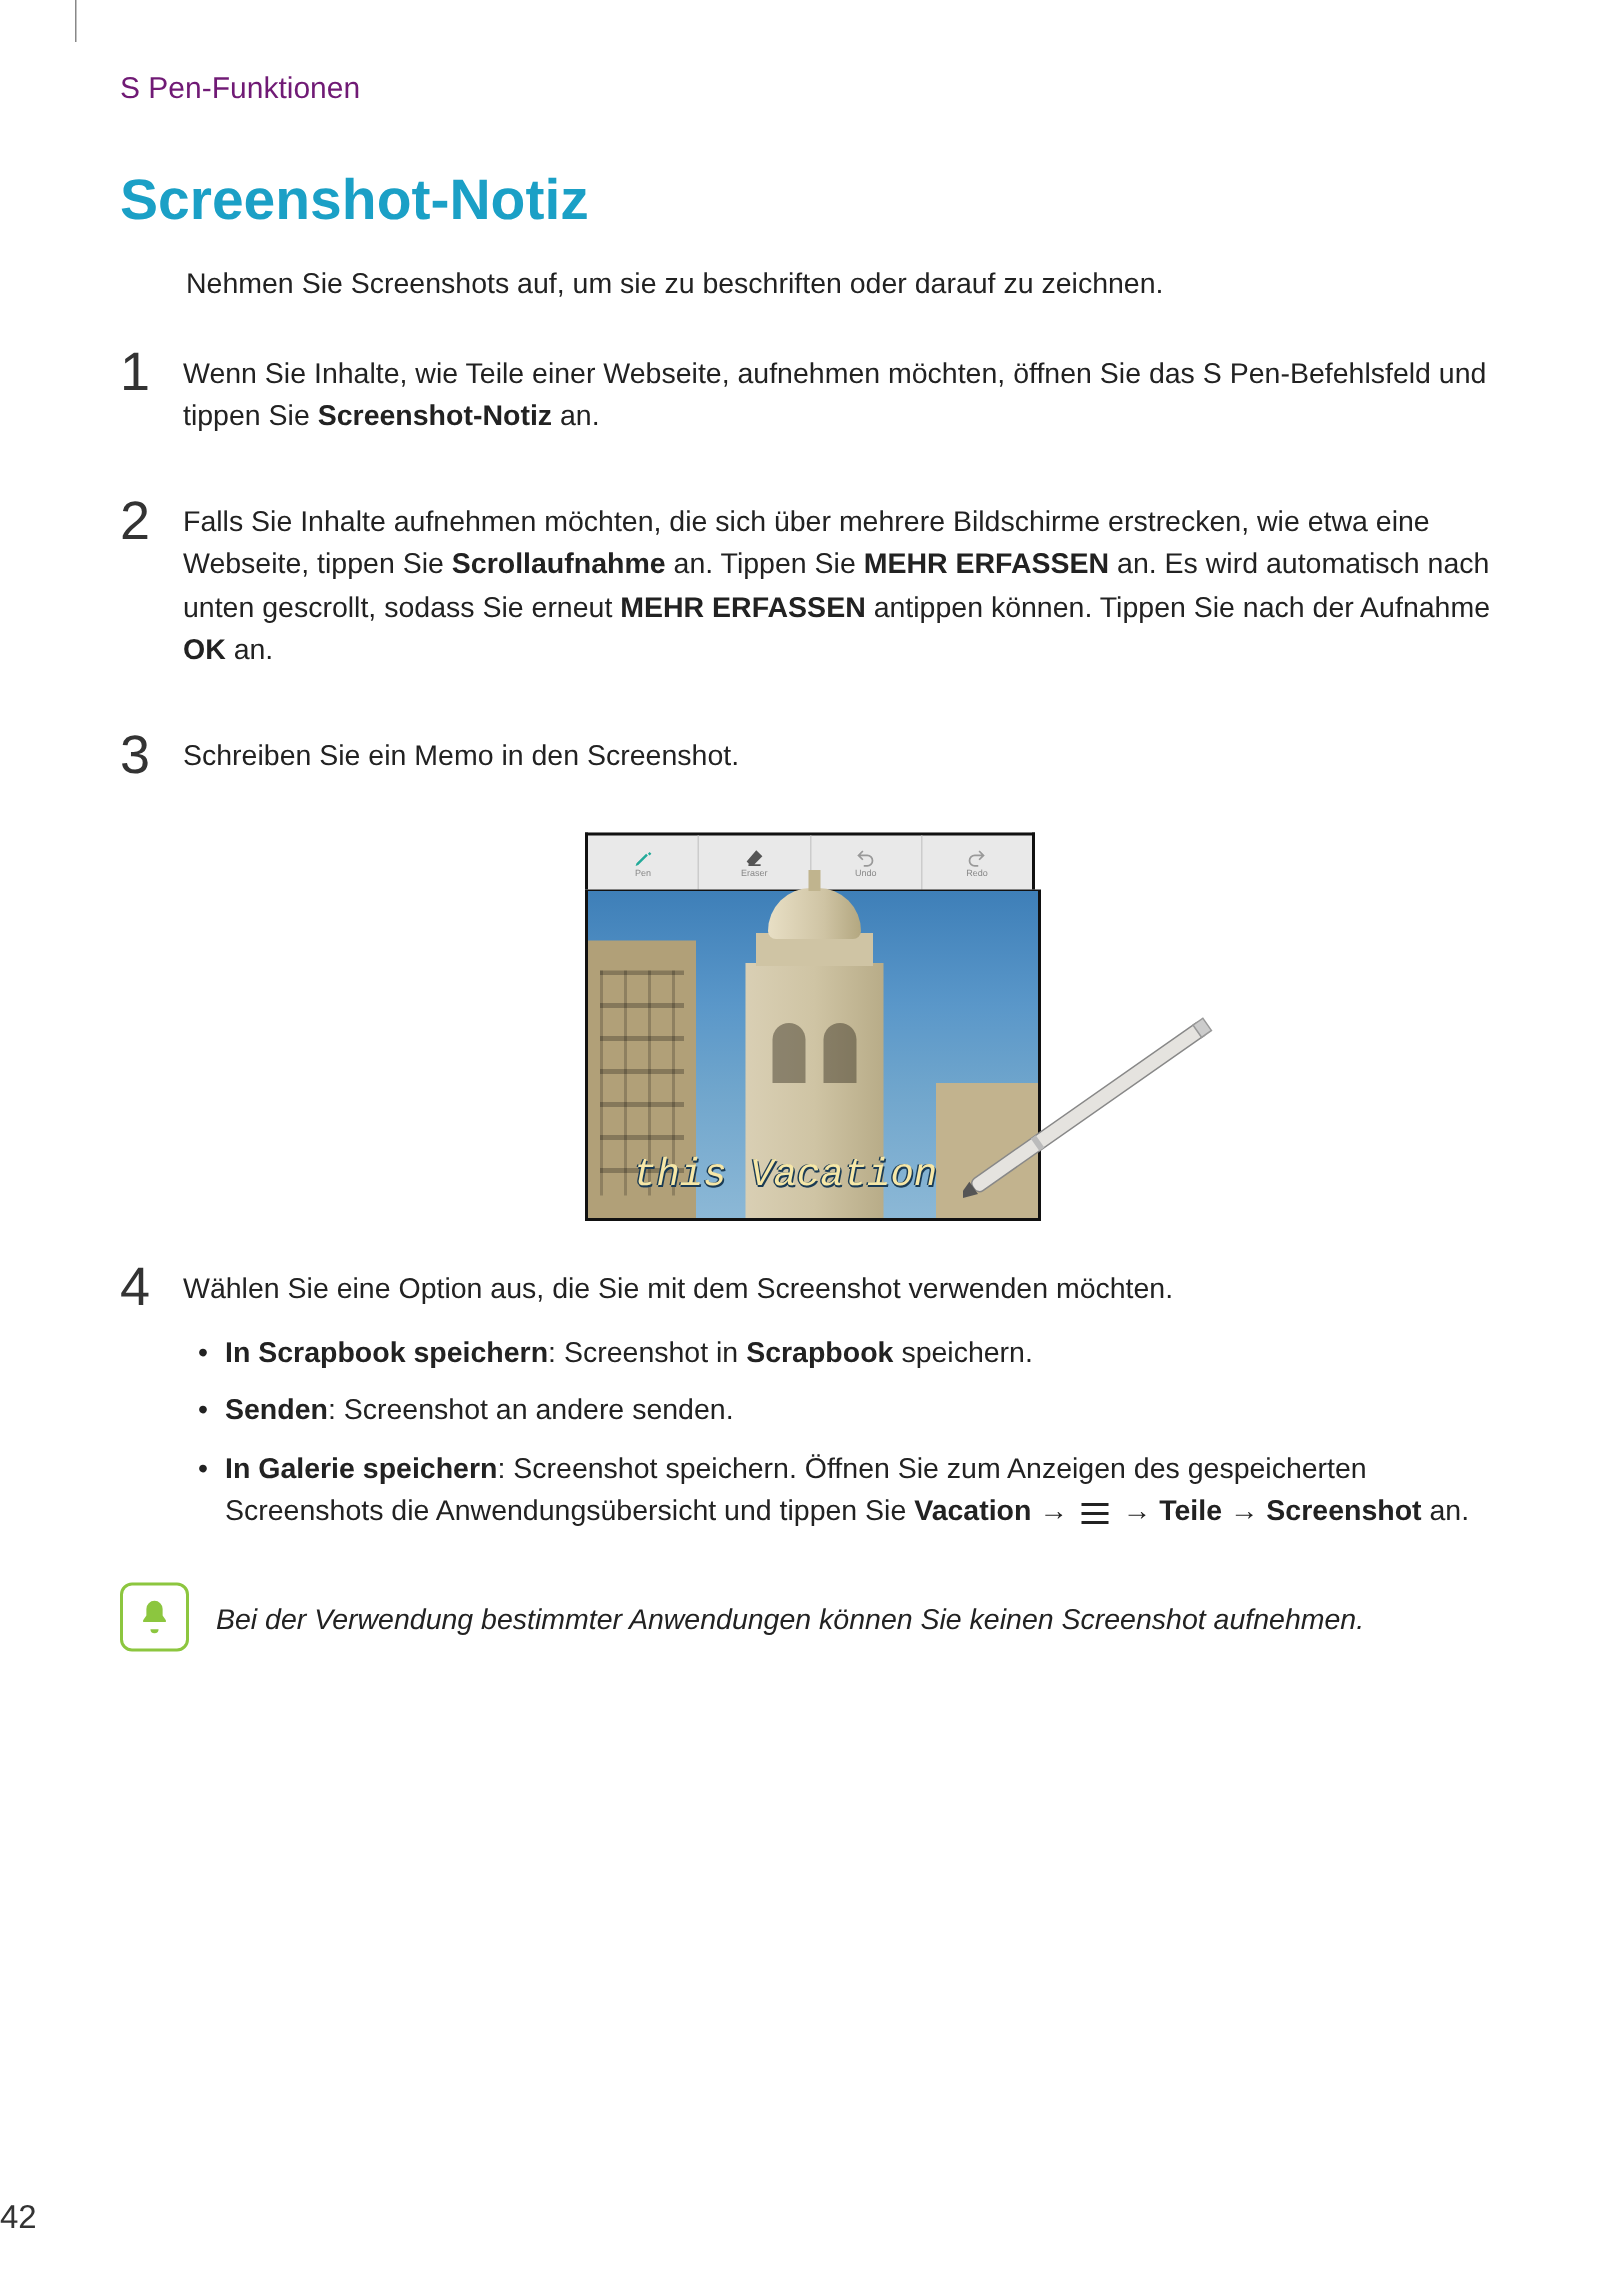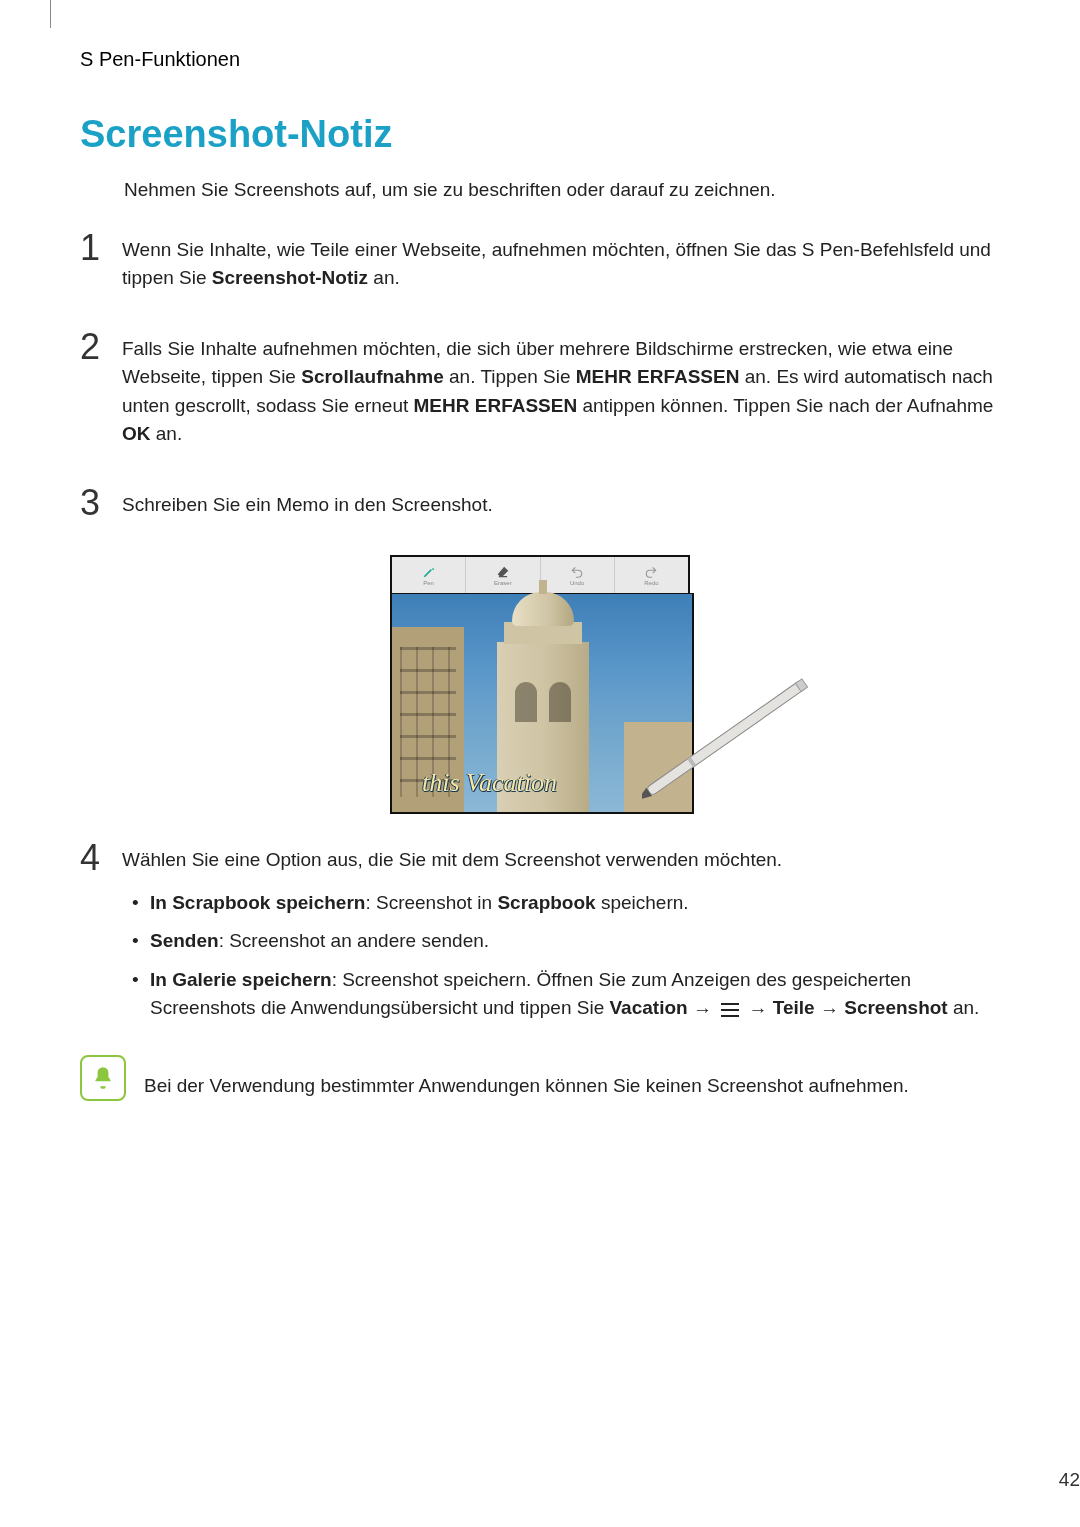--- a/index.html
+++ b/index.html
@@ -19,21 +19,21 @@
     top: 0;
     width: 1px;
     height: 28px;
     background: #888;
   }
   .content {
     padding: 48px 80px 0 80px;
   }
   .section-label {
     font-size: 20px;
-    color: #000000;
+    color: #701a75;
     margin-bottom: 42px;
   }
   h1.title {
     color: #1ba0c6;
     font-size: 38px;
     font-weight: 700;
     margin: 0 0 20px 0;
   }
   .intro {
     font-size: 19px;
@@ -143,21 +143,21 @@
   .dome{
     position:absolute; left:120px; bottom:186px; width:62px; height:34px;
     background: linear-gradient(to right,#e8dfc5 0%, #cfc4a4 60%, #b3a780 100%);
     border-radius: 32px 32px 6px 6px;
   }
   .dome::after{
     content:""; position:absolute; left:27px; top:-12px; width:8px; height:14px; background:#c0b48e;
   }
   .handwriting{
     position:absolute; left:30px; bottom:14px;
-    font-family: Liberation Serif, serif;
+    font-family: Liberation Mono, monospace;
     font-size:26px; color:#f6e7a7; 
     text-shadow: 1px 1px 0 #1a3b55, -1px 0 0 #1a3b55, 0 1px 0 #1a3b55;
     font-style:italic;
     white-space:nowrap;
   }
   .pen-svg{
     position:absolute; right:-130px; bottom:6px;
   }
   .options-list {
     margin: 4px 0 0 0;
@@ -176,42 +176,43 @@
     position: absolute;
     left: 10px;
     top: 0;
     color: #222;
   }
   .menu-icon {
     display:inline-block; vertical-align:-4px; margin:0 3px;
   }
   .note-row {
     display: flex;
-    align-items: flex-end;
+    align-items: center;
     gap: 18px;
     margin-top: 18px;
+    font-style: italic;
   }
   .note-icon {
     width: 42px; height: 42px;
     border: 2px solid #8cc63f;
     border-radius: 8px;
     display:flex; align-items:center; justify-content:center;
     flex-shrink:0;
   }
   .note-text {
     font-size: 19px;
     line-height: 1.5;
     padding-top: 8px;
   }
   .page-number {
     position: absolute;
     bottom: 36px;
     left: 0; right: 0;
-    text-align: right;
-    font-size: 19px;
+    text-align: left;
+    font-size: 22px;
     color: #333;
   }
 </style>
 </head>
 <body>
 <div class="page-margin-line"></div>
 
 <div class="content">
   <div class="section-label">S Pen-Funktionen</div>
 

